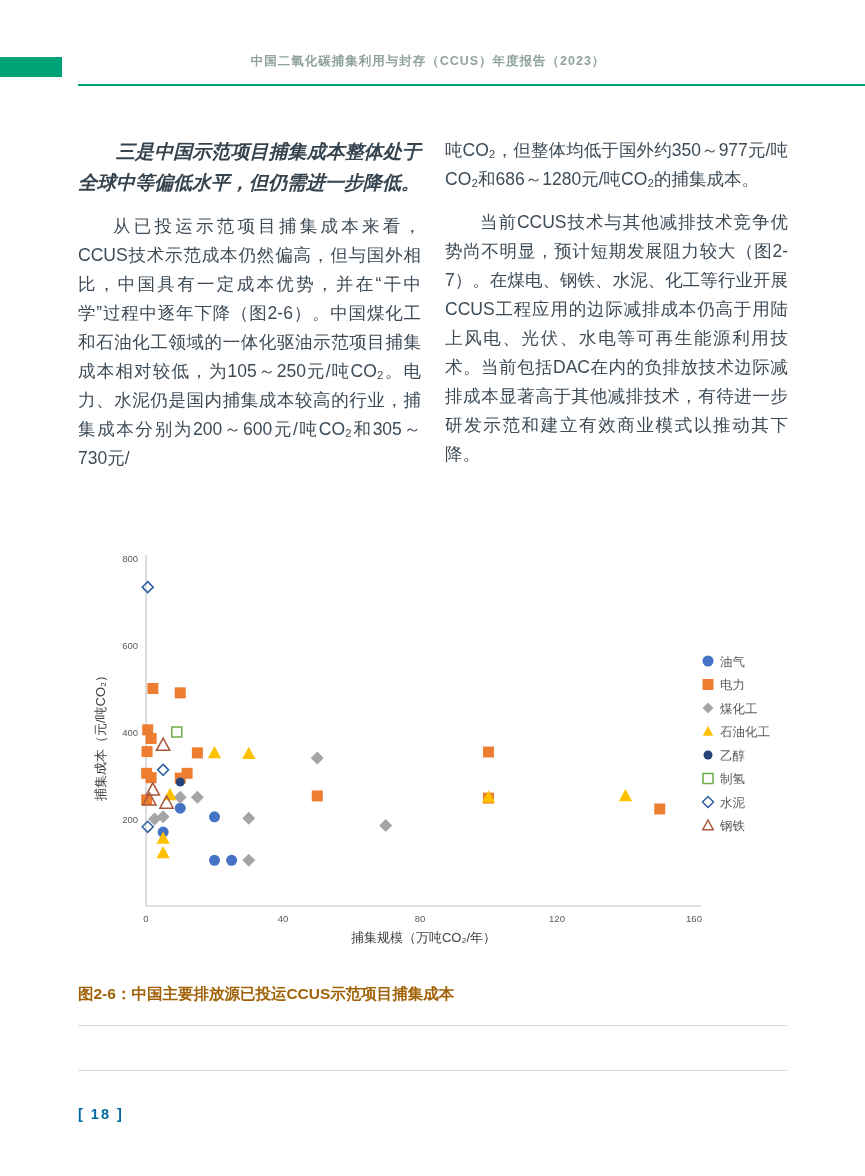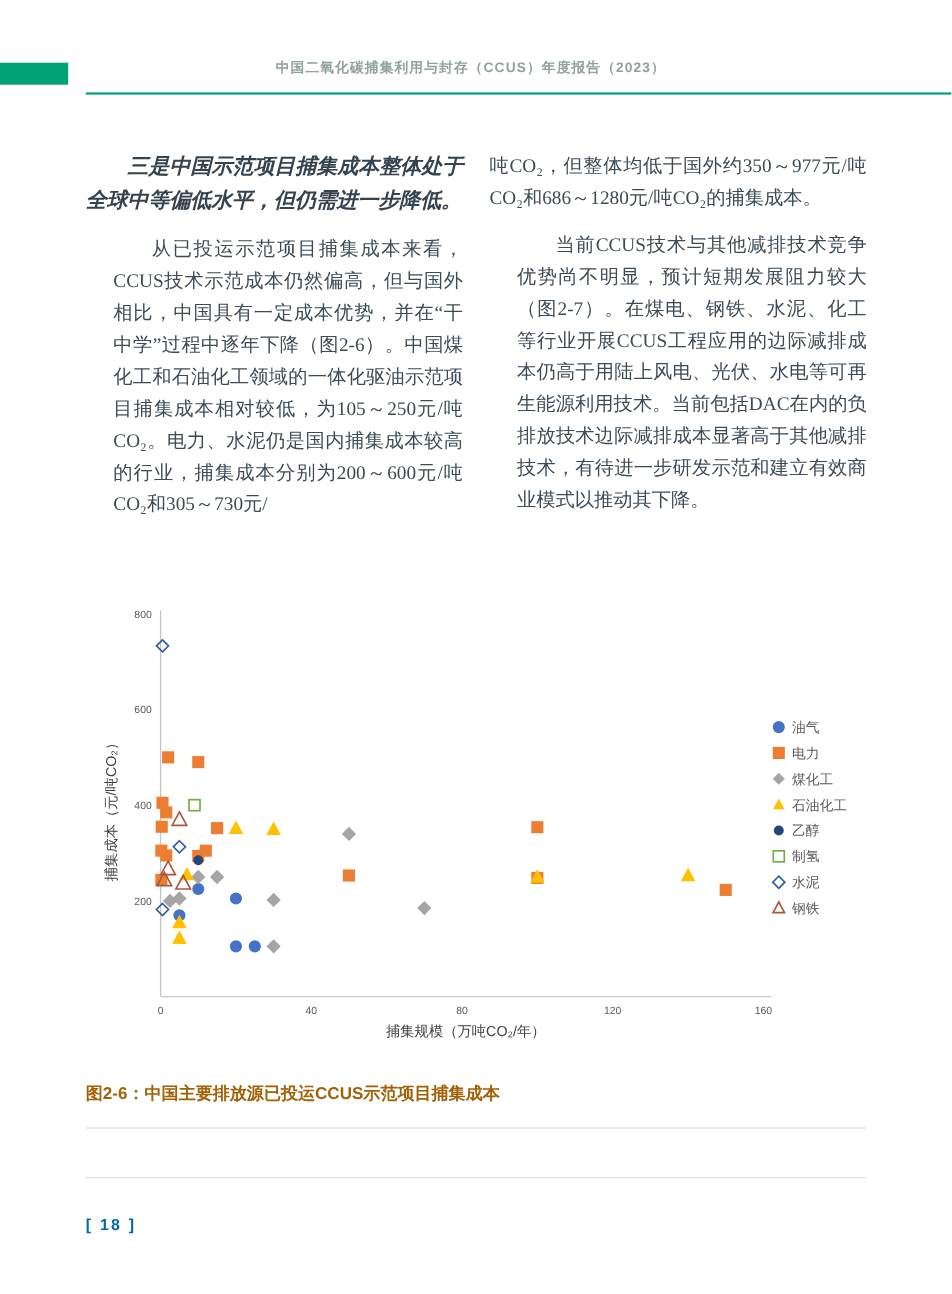--- a/index.html
+++ b/index.html
@@ -19,22 +19,22 @@
   .columns{
     position:absolute;left:78px;top:136px;width:710px;
     display:flex;gap:24px;
     color:#3D4B57;
   }
   .col{width:343px;text-align:justify;}
   .lead{
     font-size:19px;font-weight:bold;line-height:31px;text-indent:2em;
     margin:0 0 14px 0;color:#35434F;font-style:italic;
   }
-  .para{font-size:17.5px;line-height:29px;margin:0 0 14px 0;font-family:Liberation Serif, serif;}
-  .indent{text-indent:2em;margin-left:25px;}
+  .para{font-size:17.5px;line-height:29px;margin:0 0 14px 0;}
+  .indent{text-indent:2em;}
   
   .chart-wrap{position:absolute;left:80px;top:550px;width:730px;height:415px;}
   
   .fig-caption{
     position:absolute;left:78px;top:984px;width:700px;
     font-size:15.5px;font-weight:bold;color:#a16207;
   }
   .rule1{position:absolute;left:78px;top:1025px;width:709px;height:1px;background:#DBDBDB;}
   .rule2{position:absolute;left:78px;top:1070px;width:709px;height:1px;background:#DBDBDB;}
   .page-num{

